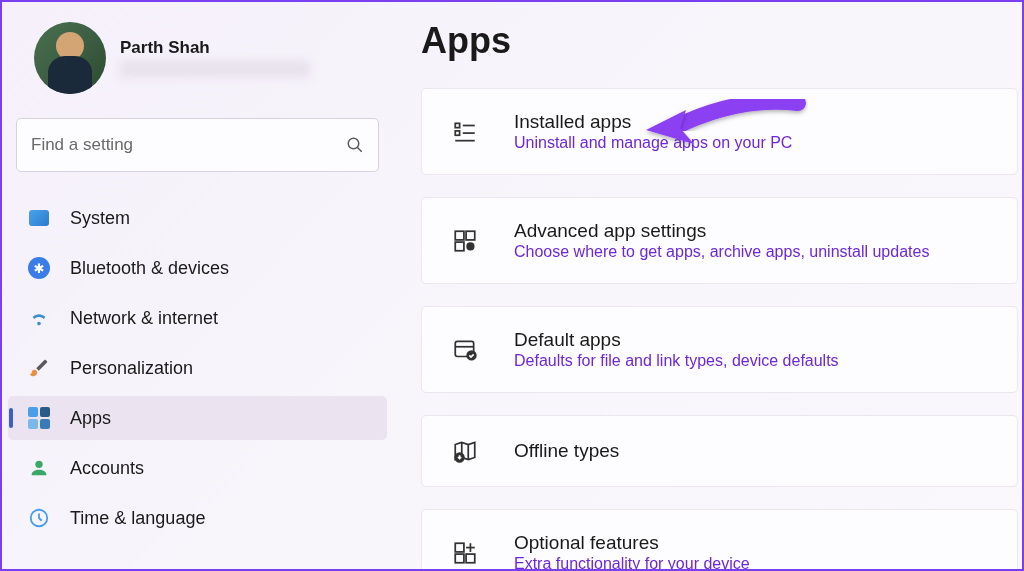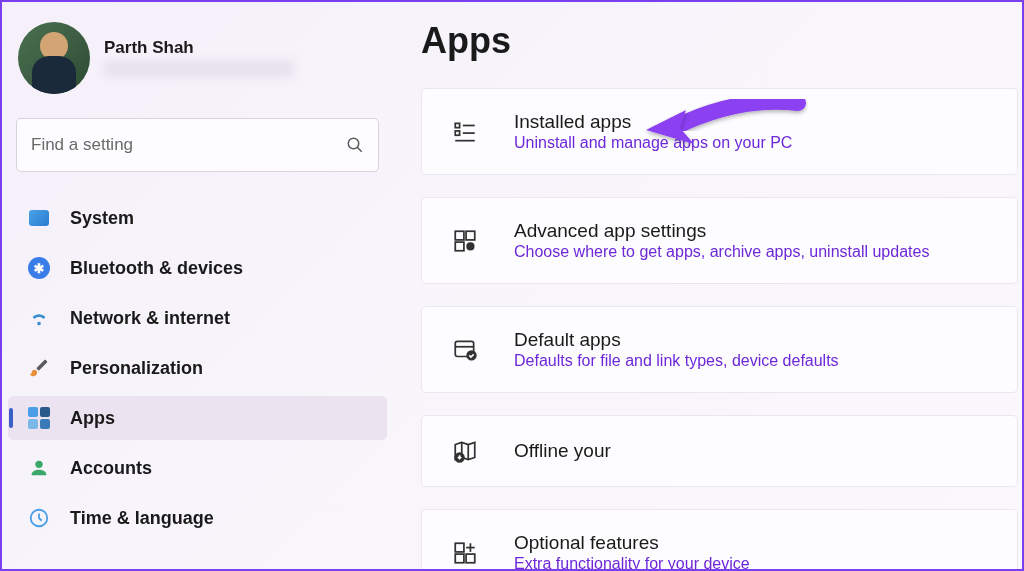--- a/index.html
+++ b/index.html
@@ -14,21 +14,21 @@
     }
     .container { display: flex; height: 100%; }
     .sidebar {
       width: 395px;
       padding: 10px 0 0 0;
       flex-shrink: 0;
     }
     .profile {
       display: flex;
       align-items: center;
-      padding: 10px 20px 18px 16px;
+      padding: 10px 20px 18px 32px;
       gap: 14px;
     }
     .avatar {
       width: 72px;
       height: 72px;
       border-radius: 50%;
       background: linear-gradient(135deg, #4a7050 0%, #3a5a40 60%, #2a4a30 100%);
       position: relative;
       overflow: hidden;
       flex-shrink: 0;
@@ -85,21 +85,20 @@
     .nav { padding: 0 10px; }
     .nav-item {
       display: flex;
       align-items: center;
       gap: 20px;
       padding: 11px 16px;
       border-radius: 5px;
       cursor: pointer;
       margin-bottom: 6px;
       position: relative;
-      font-weight: bold;
     }
     .nav-item.active {
       background: #ebe4f0;
       margin-left: -4px;
       padding-left: 20px;
     }
     .nav-item.active::before {
       content: "";
       position: absolute;
       left: 1px;
@@ -278,21 +277,21 @@
         <span class="card-icon">
           <svg width="26" height="26" viewBox="0 0 24 24" fill="none" stroke="currentColor" stroke-width="1.6">
               <path d="M9 4L3 6v14l6-2 6 2 6-2V4l-6 2-6-2z"></path>
               <line x1="9" y1="4" x2="9" y2="18"></line>
               <line x1="15" y1="6" x2="15" y2="20"></line>
               <circle cx="7" cy="18" r="4" fill="currentColor"></circle>
               <path stroke="white" stroke-width="1.5" d="M7 16v3M5.5 17.5L7 19l1.5-1.5"></path>
             </svg>
         </span>
         <div class="card-content">
-          <div class="card-title">Offline your</div>
+          <div class="card-title">Offline types</div>
         </div>
       </div>
       <div class="card">
         <span class="card-icon">
           <svg width="26" height="26" viewBox="0 0 24 24" fill="none" stroke="currentColor" stroke-width="1.6">
               <rect x="3" y="3" width="8" height="8"></rect>
               <rect x="3" y="13" width="8" height="8"></rect>
               <rect x="13" y="13" width="8" height="8"></rect>
               <line x1="17" y1="3" x2="17" y2="11"></line>
               <line x1="13" y1="7" x2="21" y2="7"></line>

